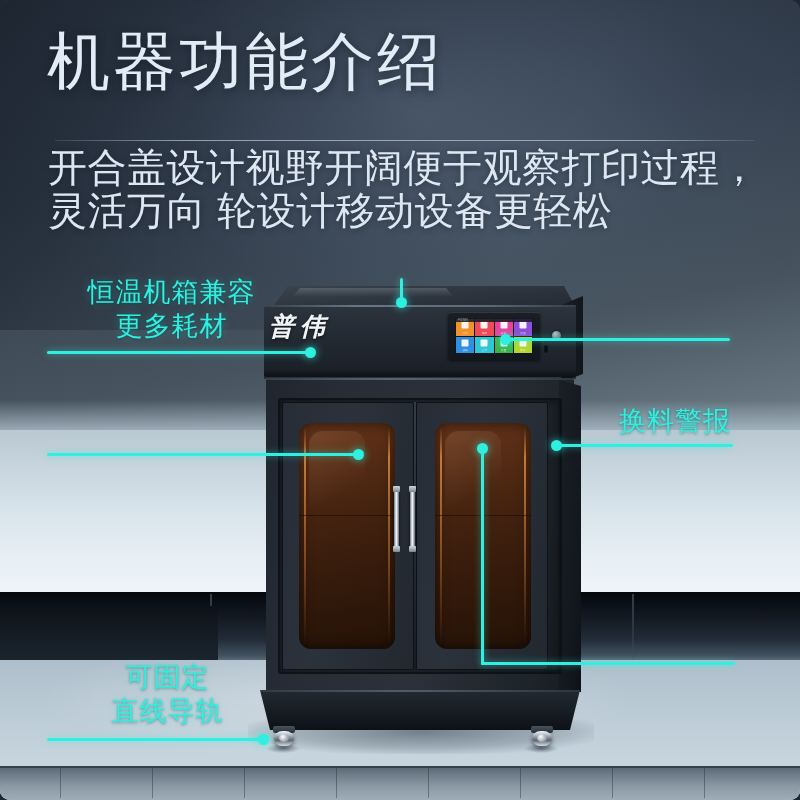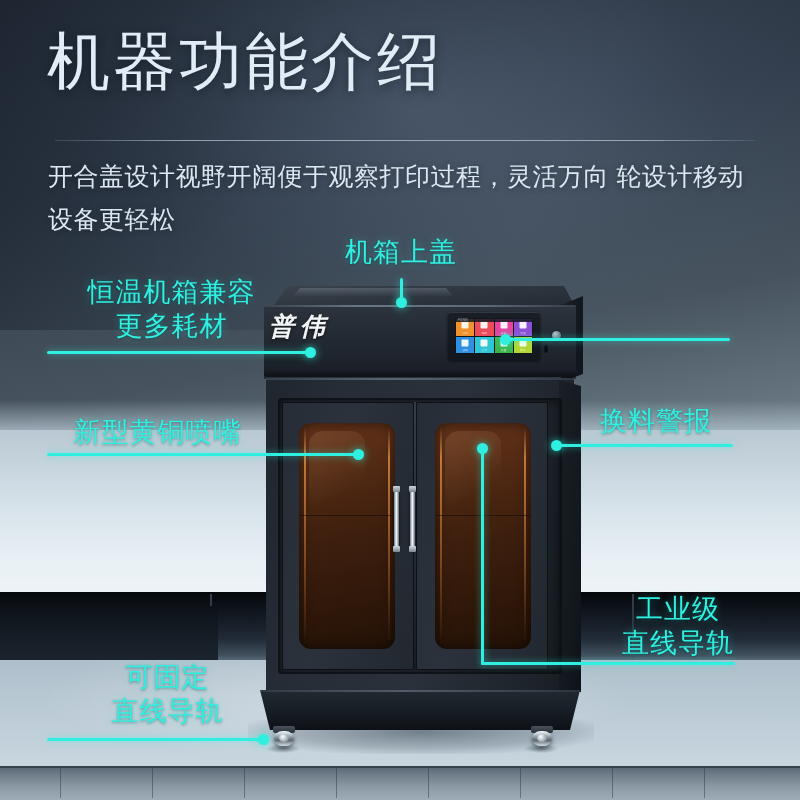--- a/index.html
+++ b/index.html
@@ -9,20 +9,21 @@
     background: #1e2733;
   }
   #page {
     position: relative;
     width: 800px;
     height: 800px;
     overflow: hidden;
     font-family: "Liberation Sans", "DejaVu Sans", sans-serif;
     background: #2a3442;
     user-select: none;
+    border-radius: 10px;
   }
 
   
   .bg-sky {
     position: absolute;
     left: 0; top: 0;
     width: 800px; height: 800px;
     background:
       radial-gradient(ellipse 560px 330px at 52% 14%, rgba(120,140,165,0.42) 0%, rgba(90,108,132,0.12) 55%, rgba(0,0,0,0) 78%),
       linear-gradient(170deg, #29323f 0%, #313c4b 22%, #47545f 44%, #6c7b85 60%, #9fb0bb 72%, #c3d1da 84%, #d9e4ec 100%);
@@ -107,23 +108,23 @@
     line-height: 1.2;
   }
   .title-rule {
     position: absolute;
     left: 55px; top: 140px;
     width: 700px; height: 1px;
     background: linear-gradient(90deg, rgba(205,220,235,0.12) 0%, rgba(205,220,235,0.62) 18%, rgba(205,220,235,0.62) 84%, rgba(205,220,235,0.10) 100%);
   }
   .subtitle {
     position: absolute;
-    left: 48px; top: 155px;
+    left: 48px; top: 146px;
     width: 715px;
-    font-size: 25px;
+    font-size: 39px;
     line-height: 43px;
     color: #dce7f2;
     letter-spacing: 0.5px;
     text-shadow: 0 1px 6px rgba(10,18,28,0.45);
   }
 
   
   #printer { position: absolute; left: 16px; top: 0; width: 800px; height: 800px; }
 
   
@@ -543,39 +544,35 @@
       <div class="wheel"></div>
       <div class="hub"></div>
     </div>
   </div>
 
   <div class="co-label" style="left:64px; top:275px; width:215px; text-align:center;">恒温机箱兼容
 更多耗材</div>
   <div class="co-line" style="left:47px; top:351px; width:265px;"></div>
   <div class="co-dot" style="left:305px; top:347px;"></div>
 
-  <div class="co-label" style="left:50px; top:415px; width:215px; text-align:center;">新型黄铜喷嘴</div>
   <div class="co-line" style="left:47px; top:453px; width:310px;"></div>
   <div class="co-dot" style="left:353px; top:449px;"></div>
 
   <div class="co-label" style="left:60px; top:660px; width:215px; text-align:center;">可固定
 直线导轨</div>
   <div class="co-line" style="left:47px; top:738px; width:215px;"></div>
   <div class="co-dot" style="left:258px; top:734px;"></div>
 
-  <div class="co-label" style="left:336px; top:235px; width:130px; text-align:center;">机箱上盖</div>
   <div class="co-line-v" style="left:400px; top:278px; height:24px;"></div>
   <div class="co-dot" style="left:396px; top:297px;"></div>
 
   <div class="co-line" style="left:504px; top:338px; width:226px;"></div>
   <div class="co-dot" style="left:500px; top:334px;"></div>
 
-  <div class="co-label" style="left:600px; top:404px; width:150px; text-align:left;">换料警报</div>
+  <div class="co-label" style="left:600px; top:404px; width:150px; text-align:center;">换料警报</div>
   <div class="co-line" style="left:558px; top:444px; width:175px;"></div>
   <div class="co-dot" style="left:551px; top:440px;"></div>
 
-  <div class="co-label" style="left:598px; top:592px; width:160px; text-align:center;">工业级
-直线导轨</div>
   <div class="co-line-v" style="left:481px; top:448px; height:217px;"></div>
   <div class="co-line" style="left:481px; top:662px; width:254px;"></div>
   <div class="co-dot" style="left:477px; top:443px;"></div>
 
 </div>
 
 </body></html>

